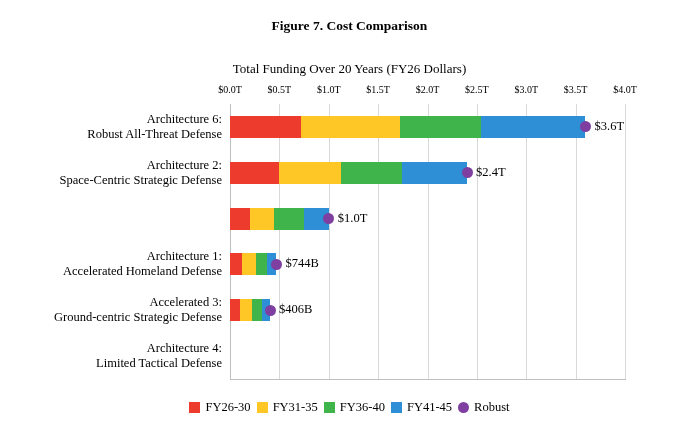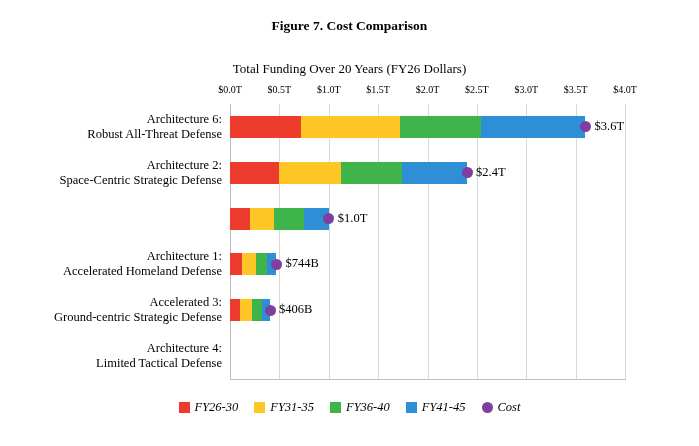--- a/index.html
+++ b/index.html
@@ -114,24 +114,23 @@
     font-family: "Liberation Serif", serif;
   }
   .legend {
     position: absolute;
     left: 0;
     top: 400px;
     width: 699px;
     display: flex;
     justify-content: center;
     align-items: center;
-    gap: 16px;
+    gap: 6px;
     font-size: 12.5px;
     font-family: "Liberation Serif", serif;
-    font-style: italic;
   }
   .legend-item {
     display: flex;
     align-items: center;
     gap: 5px;
   }
   .legend-swatch {
     width: 11px;
     height: 11px;
   }
@@ -256,17 +255,17 @@
       <div class="legend-item">
         <span class="legend-swatch" style="background: rgb(62, 180, 74);"></span>
         <span>FY36-40</span>
       </div>
       <div class="legend-item">
         <span class="legend-swatch" style="background: rgb(46, 143, 214);"></span>
         <span>FY41-45</span>
       </div>
       <div class="legend-item">
         <span class="legend-swatch dot" style="background: rgb(126, 63, 160);"></span>
-        <span>Cost</span>
+        <span>Robust</span>
       </div>
     </div>
 
 </div>
 
 </body></html>

